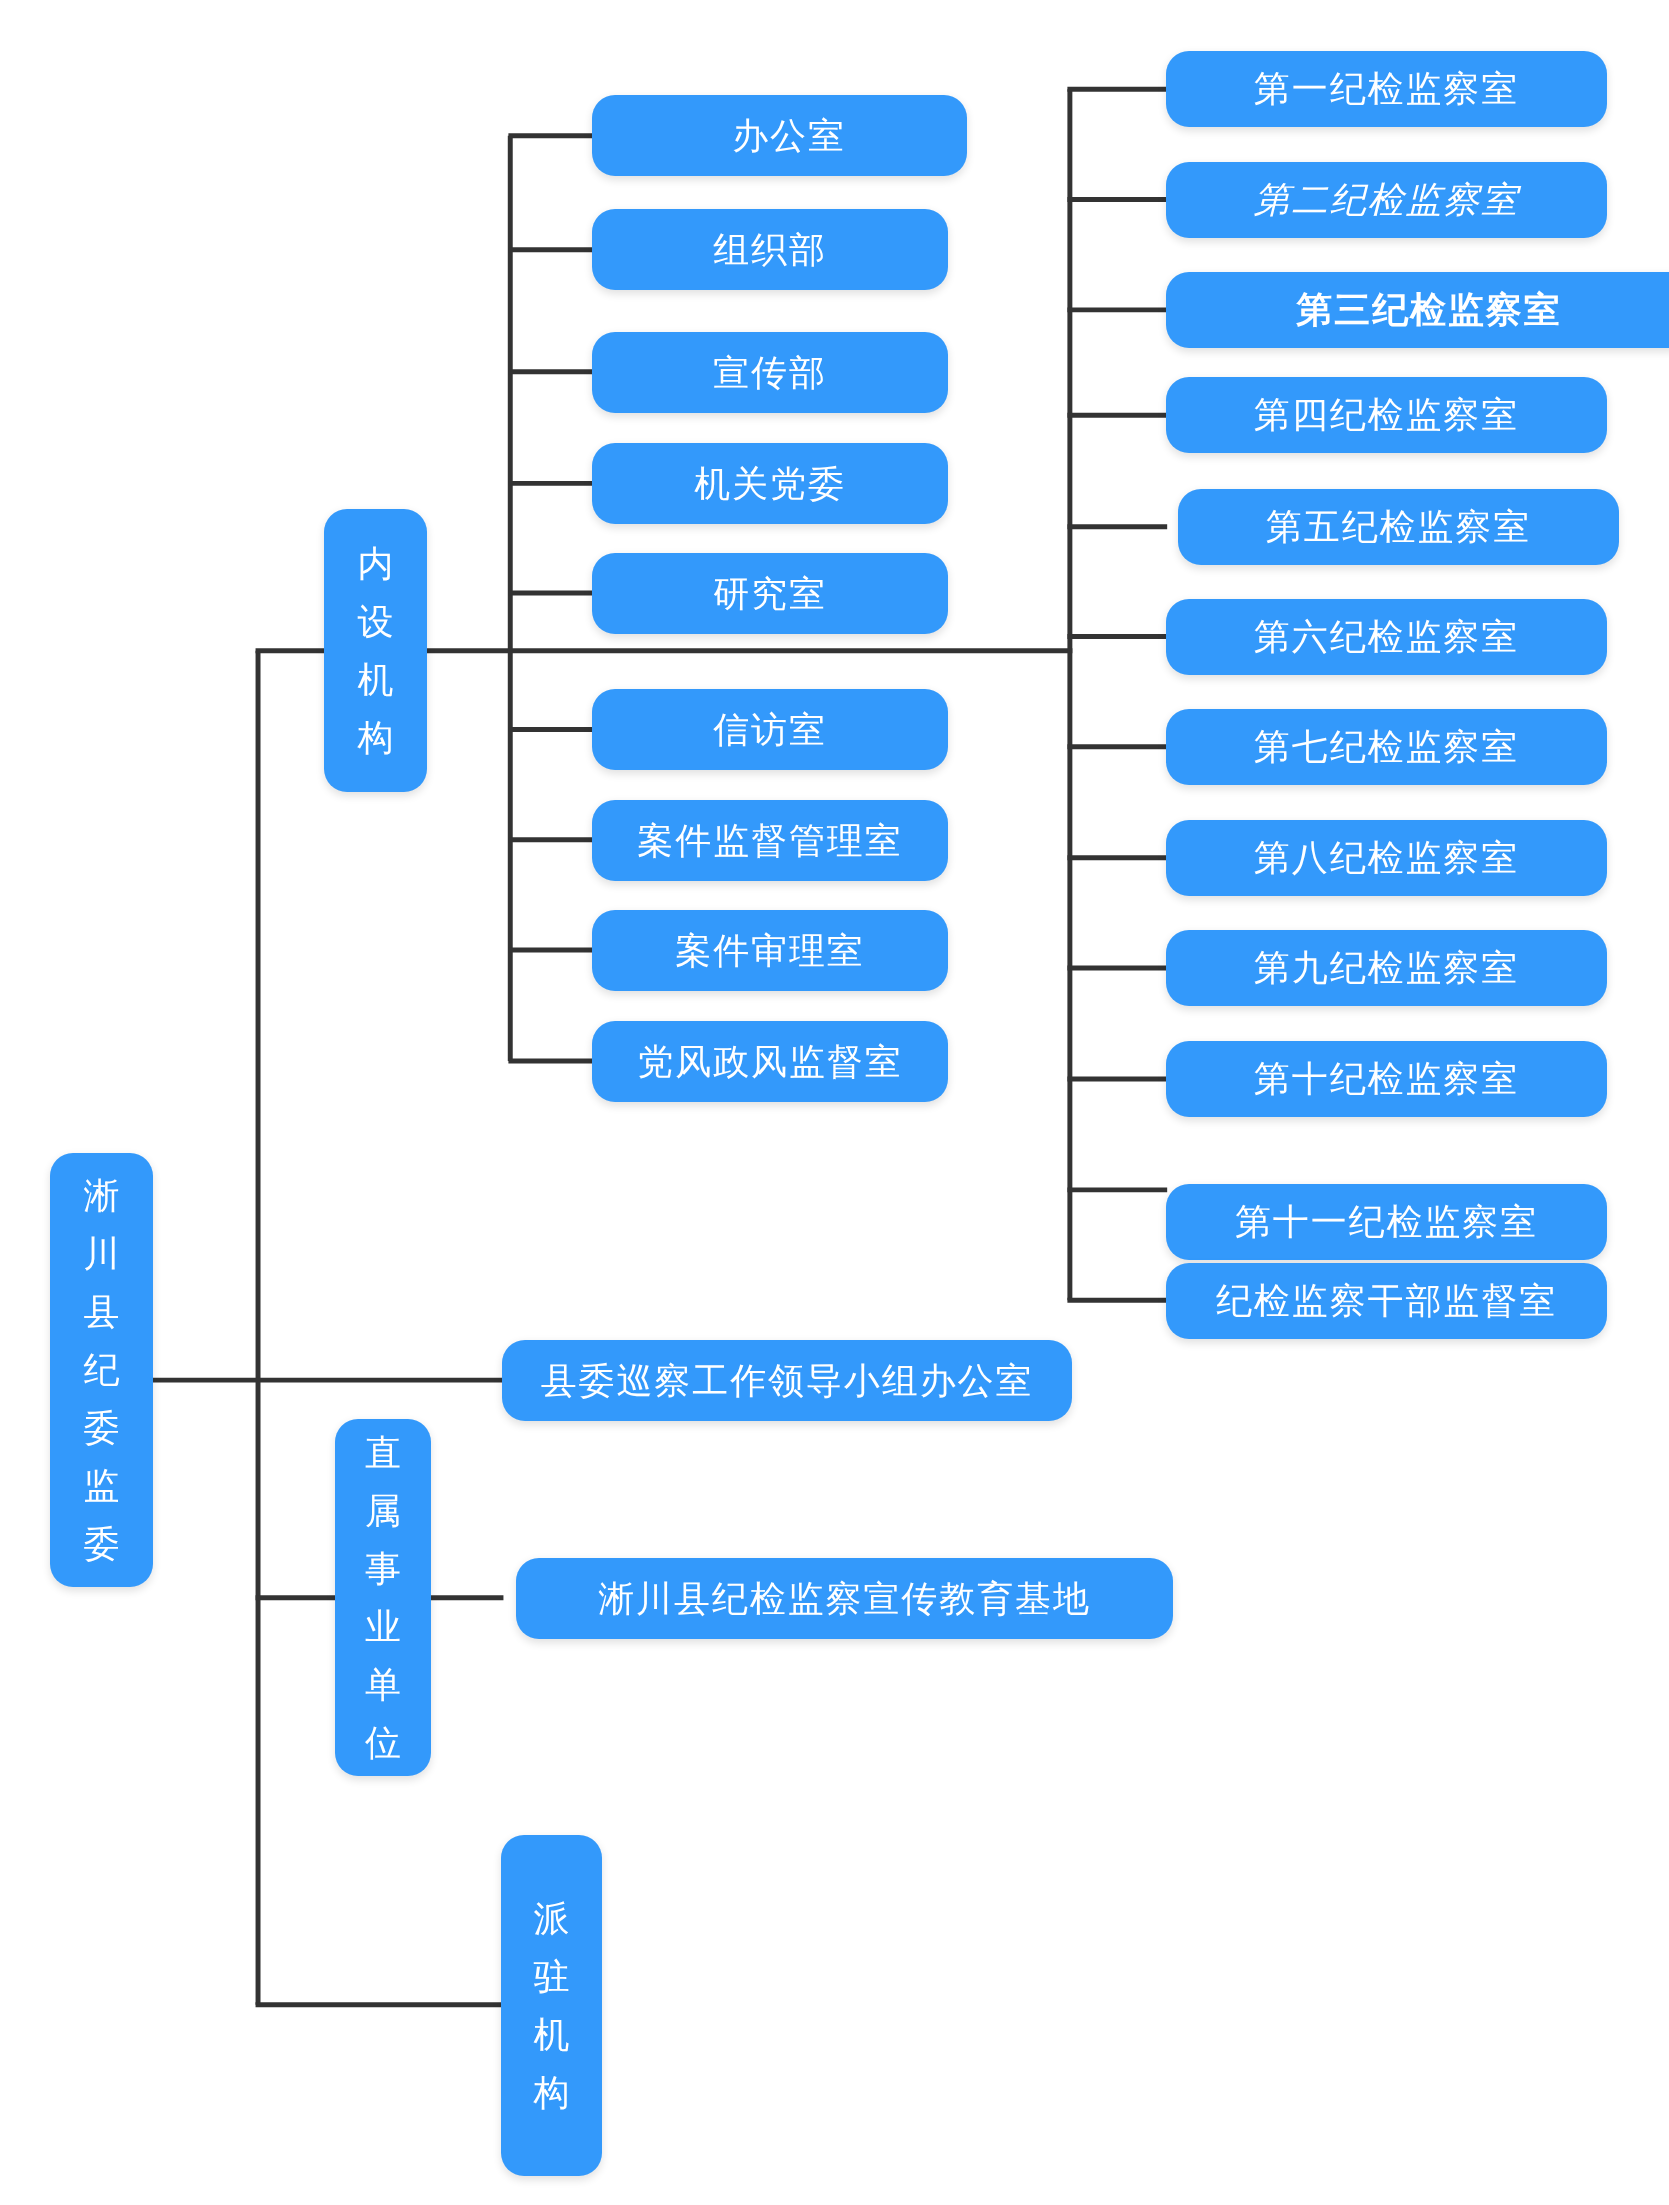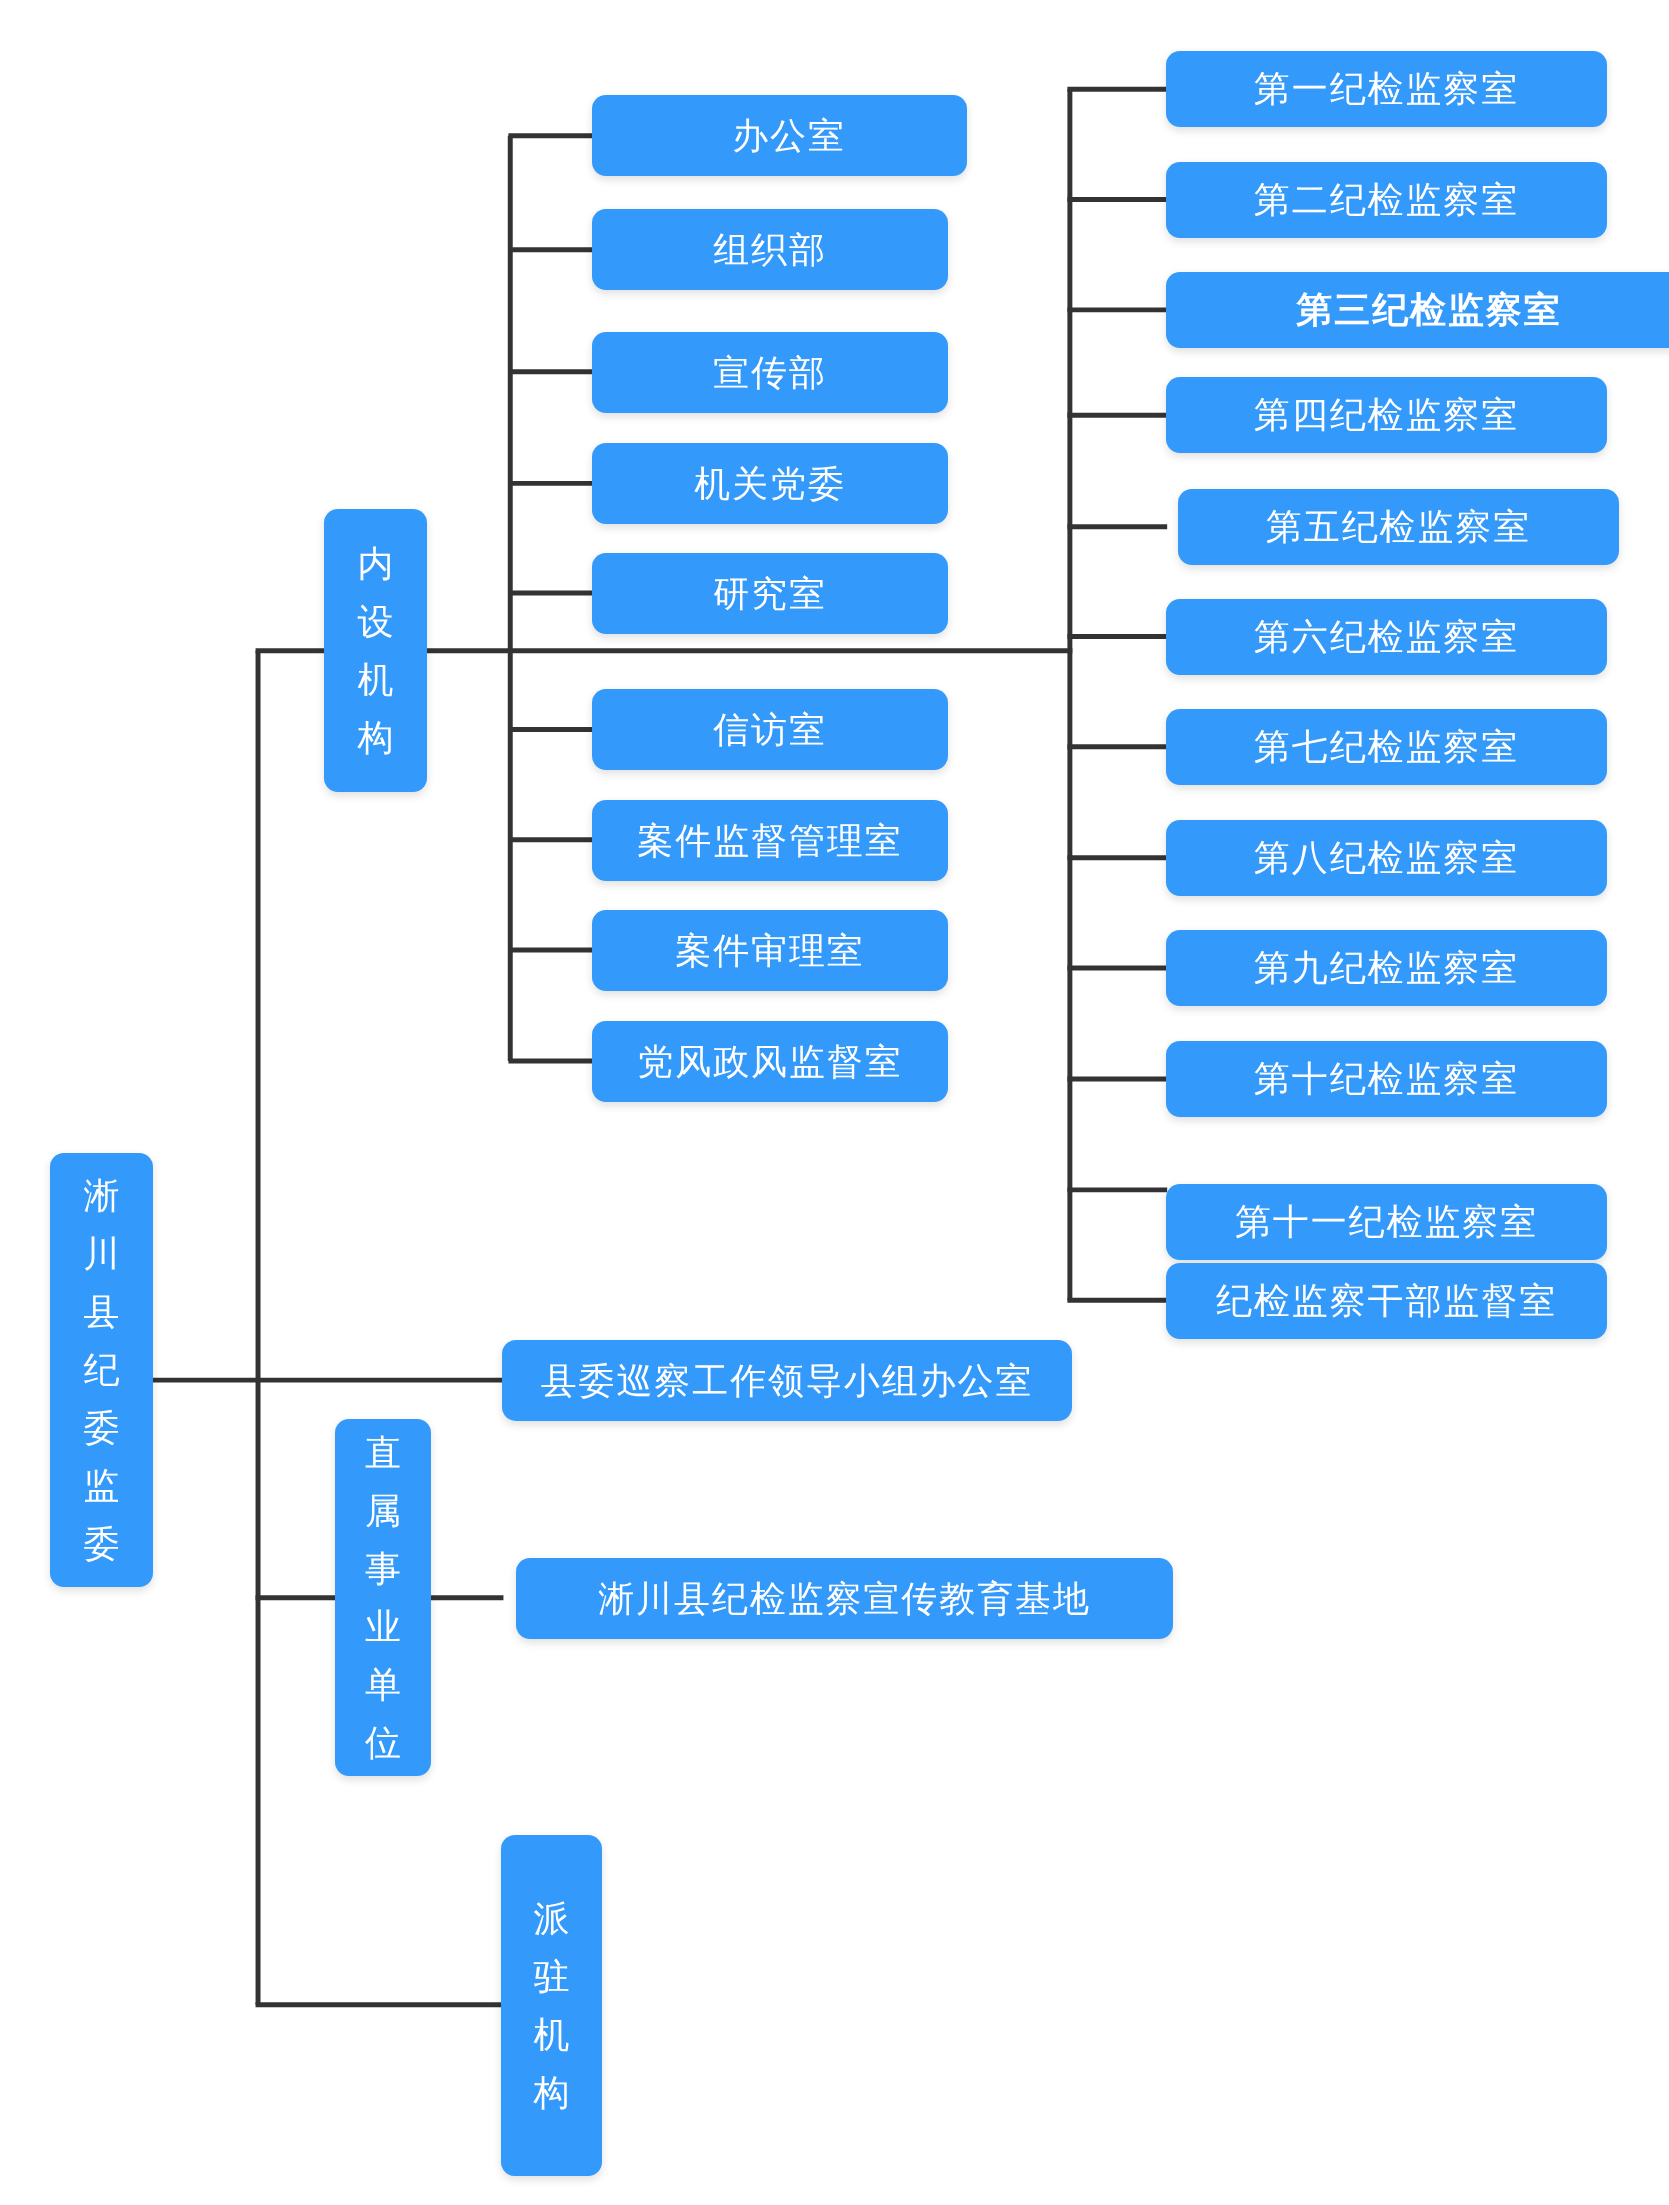--- a/index.html
+++ b/index.html
@@ -3,21 +3,21 @@
 <meta charset="utf-8">
 <style>
   html,body{margin:0;padding:0;}
   body{font-family:"Liberation Sans", sans-serif; background:#ffffff;}
   #canvas{position:relative; width:1670px; height:2205px; background:#ffffff; overflow:hidden;}
   #wires{position:absolute; left:0; top:0; width:1670px; height:2205px; z-index:1;}
   .node{
     position:absolute; z-index:2;
     background:var(--node-fill,#3399fb);
     color:var(--node-text,#ffffff);
-    border-radius:14px;
+    border-radius:23px;
     display:flex; align-items:center; justify-content:center;
     text-align:center;
     font-size:36px; letter-spacing:1.9px;
     box-shadow:0 3.7px 8.7px rgba(0,0,0,0.12);
     line-height:1.15;
   }
   .node .vchar{display:block; line-height:58px; letter-spacing:0;}
   .node.vertical{flex-direction:column;}
 </style>
 </head>
@@ -89,21 +89,21 @@
     <div class="node" style="left: 592px; top: 95px; width: 356px; height: 81px; padding-left: 19px;">办公室</div>
     <div class="node" style="left: 592px; top: 209px; width: 356px; height: 81px;">组织部</div>
     <div class="node" style="left: 592px; top: 332px; width: 356px; height: 81px;">宣传部</div>
     <div class="node" style="left: 592px; top: 443px; width: 356px; height: 81px;">机关党委</div>
     <div class="node" style="left: 592px; top: 553px; width: 356px; height: 81px;">研究室</div>
     <div class="node" style="left: 592px; top: 689px; width: 356px; height: 81px;">信访室</div>
     <div class="node" style="left: 592px; top: 800px; width: 356px; height: 81px;">案件监督管理室</div>
     <div class="node" style="left: 592px; top: 910px; width: 356px; height: 81px;">案件审理室</div>
     <div class="node" style="left: 592px; top: 1021px; width: 356px; height: 81px;">党风政风监督室</div>
     <div class="node" style="left: 1166px; top: 51px; width: 441px; height: 76px;">第一纪检监察室</div>
-    <div class="node" style="left: 1166px; top: 162px; width: 441px; height: 76px;">第二纪检监察室</div>
+    <div class="node" style="left: 1166px; top: 162px; width: 441px; height: 76px; font-style: italic;">第二纪检监察室</div>
     <div class="node" style="left: 1166px; top: 272px; width: 526px; height: 76px; font-weight: bold;">第三纪检监察室</div>
     <div class="node" style="left: 1166px; top: 377px; width: 441px; height: 76px;">第四纪检监察室</div>
     <div class="node" style="left: 1166px; top: 489px; width: 441px; height: 76px; margin-left: 12px;">第五纪检监察室</div>
     <div class="node" style="left: 1166px; top: 599px; width: 441px; height: 76px;">第六纪检监察室</div>
     <div class="node" style="left: 1166px; top: 709px; width: 441px; height: 76px;">第七纪检监察室</div>
     <div class="node" style="left: 1166px; top: 820px; width: 441px; height: 76px;">第八纪检监察室</div>
     <div class="node" style="left: 1166px; top: 930px; width: 441px; height: 76px;">第九纪检监察室</div>
     <div class="node" style="left: 1166px; top: 1041px; width: 441px; height: 76px;">第十纪检监察室</div>
     <div class="node" style="left: 1166px; top: 1152px; width: 441px; height: 76px; margin-top: 32px;">第十一纪检监察室</div>
     <div class="node" style="left: 1166px; top: 1263px; width: 441px; height: 76px;">纪检监察干部监督室</div>

